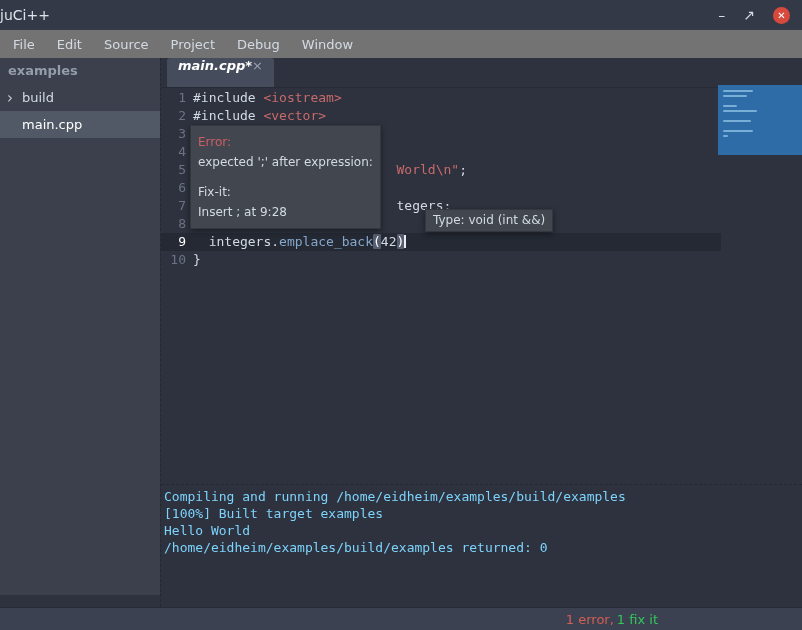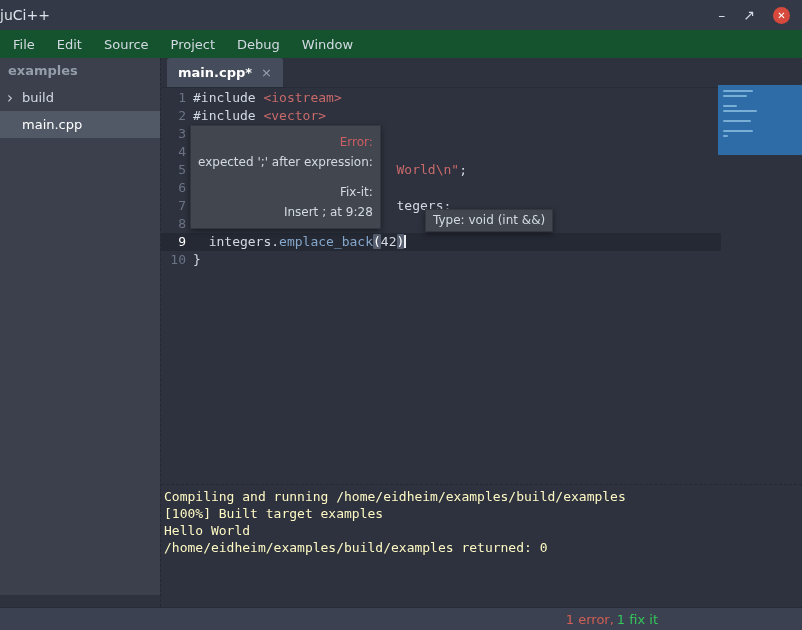--- a/index.html
+++ b/index.html
@@ -9,40 +9,40 @@
   
   .titlebar{position:absolute;left:0;top:0;width:100%;height:30px;background:#343947;
             display:flex;align-items:center;justify-content:flex-start;}
   .title{color:#dde3ea;font-size:14px;}
   .controls{position:absolute;right:12px;top:0;height:30px;display:flex;align-items:center;gap:18px;}
   .win-min,.win-max{color:#d3dae3;font-size:14px;cursor:default;}
   .win-close{width:17px;height:17px;border-radius:50%;background:#d6493c;color:#fff;display:flex;
              align-items:center;justify-content:center;font-size:10px;font-weight:bold;cursor:default;}
 
   
-  .menubar{position:absolute;top:30px;left:0;width:100%;height:28px;background:#14532d;
+  .menubar{position:absolute;top:30px;left:0;width:100%;height:28px;background:#737373;
            display:flex;align-items:center;padding-left:2px;box-sizing:border-box;}
   .menu-item{padding:0 11px;color:#d3dae3;font-size:13px;height:100%;display:flex;align-items:center;cursor:default;}
 
   
   .main{position:absolute;top:58px;left:0;right:0;bottom:23px;background:#2d323e;}
 
   
   .sidebar{position:absolute;left:0;top:0;width:160px;bottom:12px;background:#3b404c;}
   .sidebar-header{height:26px;line-height:26px;padding-left:8px;color:#959daa;font-weight:bold;font-size:13px;}
   .side-item{height:27px;display:flex;align-items:center;padding-left:22px;color:#d3dae3;font-size:13px;position:relative;cursor:default;}
   .side-item.selected{background:#525966;color:#ffffff;}
   .side-chevron{position:absolute;left:7px;top:50%;transform:translateY(-50%);color:#c8cfd9;font-size:15px;line-height:1;}
 
   
   .editorpane{position:absolute;left:160px;top:0;right:0;bottom:0;border-left:1px dashed #232833;}
   .tabbar{height:30px;background:#2d323e;display:flex;align-items:stretch;padding-left:6px;
           border-bottom:1px solid #262b35;box-sizing:border-box;}
-  .tab{display:flex;align-items:center;gap:9px;padding:0 11px;background:#454c5b;color:#fff;
-       font-size:13px;border-radius:3px 3px 0 0;cursor:default;}
+  .tab{display:flex;padding:0 11px;background:#454c5b;color:#fff;
+       font-size:13px;border-radius:3px 3px 0 0;cursor:default;font-style:italic;}
   .tab-label{font-weight:bold;}
   .tab-close{color:#9aa2b0;font-size:13px;}
 
   
   .codearea{position:absolute;top:30px;left:0;right:0;bottom:123px;background:#2d323e;overflow:hidden;
             font-family:"DejaVu Sans Mono",monospace;font-size:13px;}
   .lines{position:absolute;top:1px;left:0;right:0;}
   .line-row{display:flex;height:18px;line-height:18px;}
   .line-row.current{background:linear-gradient(to right,#252933 0,#252933 560px,transparent 560px);}
   .gutter{flex:0 0 30px;text-align:right;padding-right:5px;box-sizing:border-box;color:#6b7385;}
@@ -50,33 +50,33 @@
   .line-body{white-space:pre;color:#d3dae3;padding-left:2px;}
   .tok-plain{color:#d3dae3;}
   .tok-string{color:#c86a6a;}
   .tok-member{color:#85a7cc;}
   .tok-bracket{background:#555d6e;color:#ffffff;border-radius:1px;}
   .caret{display:inline-block;width:2px;height:13px;background:#eaeef3;vertical-align:middle;transform:translateY(-1px);}
 
   
   .tooltip{position:absolute;background:#42474f;color:#d3dae3;font-family:"DejaVu Sans",sans-serif;
            font-size:12px;border:1px solid #33373f;box-shadow:0 2px 6px rgba(0,0,0,.45);z-index:5;white-space:nowrap;}
-  .error-tip{left:29px;top:37px;padding:6px 7px;line-height:20px;text-align:right;}
+  .error-tip{left:29px;top:37px;padding:6px 7px;line-height:20px;}
   .error-title{color:#cf5d64;}
   .tip-spacer{height:10px;}
   .type-tip{left:264px;top:121px;padding:2px 7px;line-height:17px;}
 
   
   .overview{position:absolute;top:27px;right:0;width:84px;height:70px;background:#2d6ca6;z-index:6;
             padding:5px 0 0 5px;box-sizing:border-box;}
   .ov-line{height:2px;margin-bottom:3px;background:#79aed7;border-radius:1px;}
 
   
   .terminal{position:absolute;left:0;right:0;bottom:0;height:123px;background:#2d323e;border-top:1px dashed #232833;
-            font-family:"DejaVu Sans Mono",monospace;font-size:13px;color:#fef9c3;
+            font-family:"DejaVu Sans Mono",monospace;font-size:13px;color:#7dd3fc;
             padding:3px 0 0 3px;box-sizing:border-box;}
   .term-line{height:17px;line-height:17px;white-space:pre;}
 
   
   .statusbar{position:absolute;left:0;bottom:0;width:100%;height:23px;background:#3b4150;display:flex;
              align-items:center;font-size:13px;color:#d3dae3;padding:0 8px;box-sizing:border-box;
              border-top:1px solid #262b35;}
   .status-right{margin-left:auto;margin-right:136px;}
   .status-error{color:#d25f55;}
   .status-fixit{color:#33c65a;margin-left:3px;}

